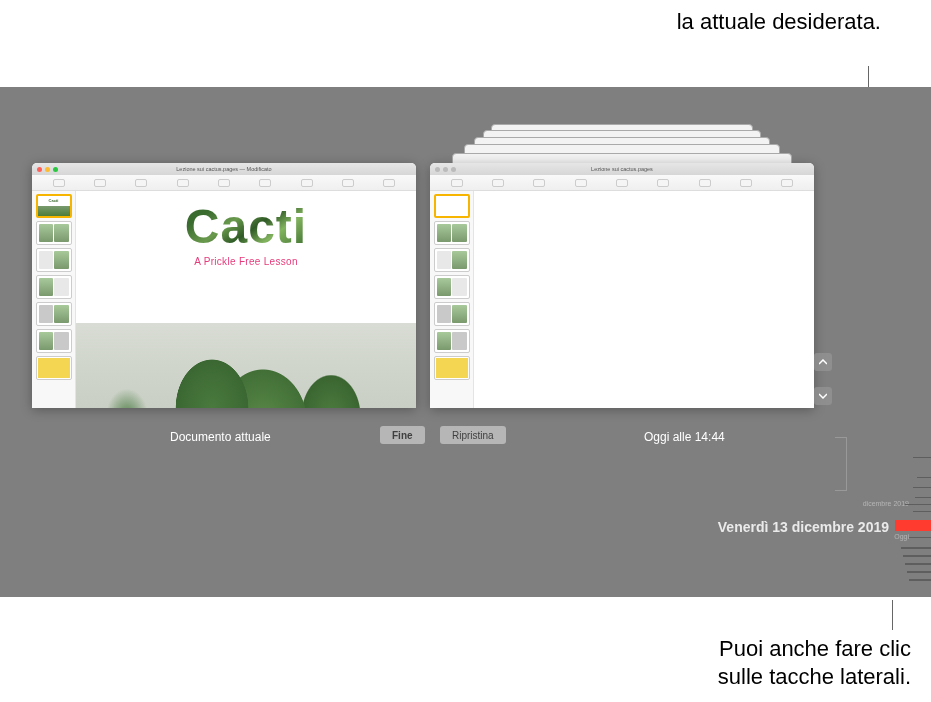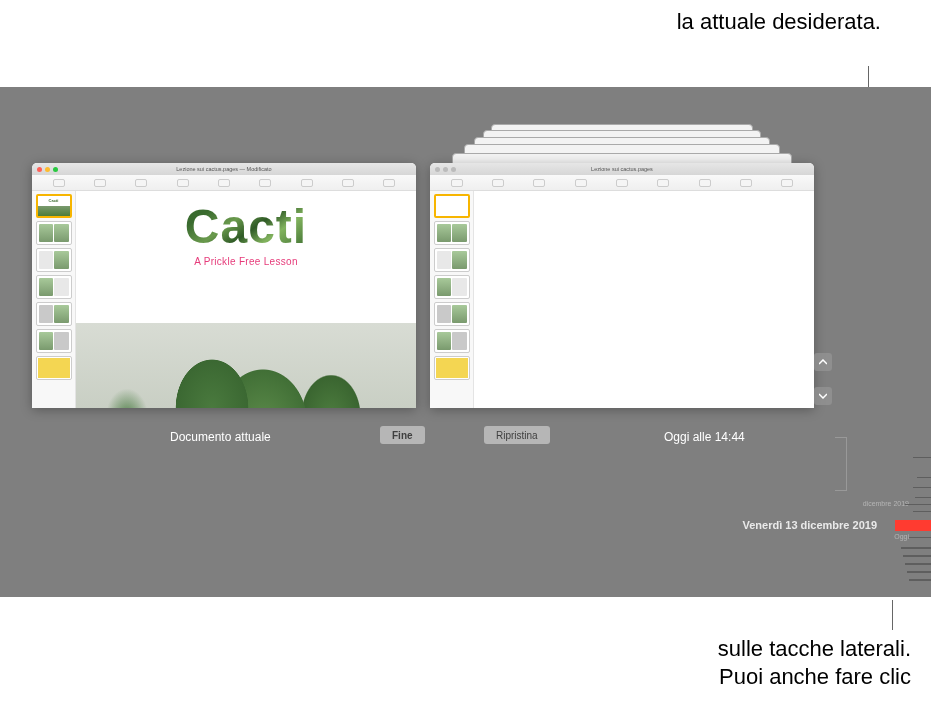--- a/index.html
+++ b/index.html
@@ -189,36 +189,36 @@
       background: #fff;
     }
     .label-below {
       position: absolute;
       top: 343px;
       color: #fff;
       font-size: 12px;
       text-align: center;
     }
     .label-current { left: 170px; }
-    .label-version { left: 664px; text-align: right; }
+    .label-version { left: 644px; text-align: right; }
     .btn-pill {
       position: absolute;
       top: 339px;
       height: 18px;
       padding: 0 12px;
       border-radius: 3px;
       background: rgba(200,200,200,0.75);
       color: #404040;
       font-size: 10px;
       display: flex;
       align-items: center;
       cursor: pointer;
     }
     .btn-fine { left: 380px; font-weight: bold; }
-    .btn-restore { left: 440px; margin-left: 44px; }
+    .btn-restore { left: 440px; }
     .nav-arrow {
       position: absolute;
       width: 18px; height: 18px;
       background: rgba(150,150,150,0.7);
       border-radius: 3px;
       right: 99px;
       display: flex;
       align-items: center;
       justify-content: center;
       color: #fff;
@@ -251,23 +251,23 @@
     .marker {
       position: absolute;
       right: 0;
       width: 36px;
       height: 11px;
       background: #ff3b30;
       top: 63px;
     }
     .marker-label {
       position: absolute;
-      right: 54px;
+      right: 42px;
       top: 62px;
-      font-size: 11px;
+      font-size: 14px;
       font-weight: bold;
       color: #eaeaea;
       white-space: nowrap;
     }
     .thumb-mini-title {
       font-size: 4px;
       font-weight: 900;
       text-align: center;
       color: #3a6b2f;
       padding-top: 2px;
@@ -297,22 +297,22 @@
   </style>
 </head>
 <body>
 
 <div class="callout-top">
   <div>la attuale desiderata.</div>
 </div>
 <div class="callout-line-top"></div>
 
 <div class="callout-bottom">
+  <div>Puoi anche fare clic</div>
   <div>sulle tacche laterali.</div>
-  <div>Puoi anche fare clic</div>
 </div>
 <div class="callout-line-bottom"></div>
 
 <div class="gallery">
 
   <div class="stacked-area">
     <div class="stacked" style="top:0; left:42px; width:262px; height:30px;"></div>
     <div class="stacked" style="top:6px; left:34px; width:278px; height:30px;"></div>
     <div class="stacked" style="top:13px; left:25px; width:296px; height:30px;"></div>
     <div class="stacked" style="top:20px; left:15px; width:316px; height:30px;"></div>

